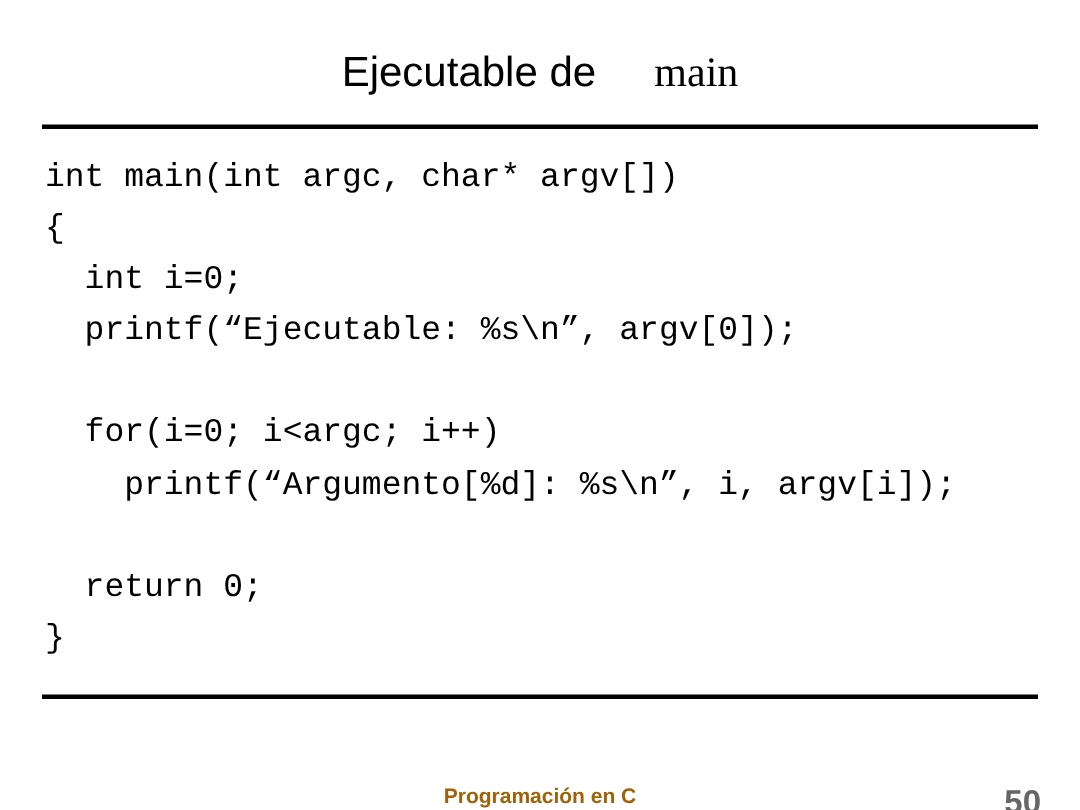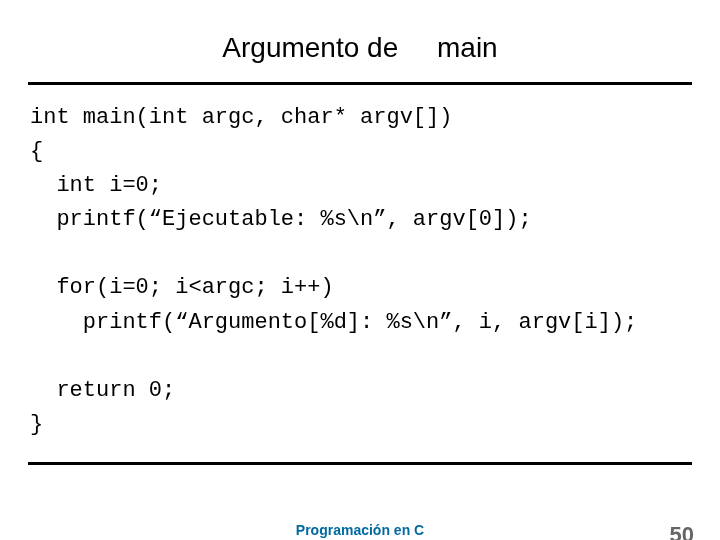--- a/index.html
+++ b/index.html
@@ -12,21 +12,21 @@
     padding: 0;
   }
   .title {
     text-align: center;
     font-size: 28px;
     font-weight: 400;
     padding-top: 32px;
     padding-bottom: 10px;
     color: #000;
   }
-  .title .mono { font-family: Liberation Sans, sans-serif; margin-left: 31px; }
+  .title .mono { font-family: Liberation Serif, serif; margin-left: 31px; }
   .rule-top {
     border-top: 3px solid #000;
     margin: 8px 28px 0 28px;
   }
   .code-block {
     font-family: Liberation Mono, monospace;
     font-size: 22px;
     line-height: 1.55;
     white-space: pre;
     color: #000;
@@ -41,37 +41,37 @@
     bottom: 18px;
     left: 0;
     width: 100%;
   }
   .footer-center {
     position: absolute;
     width: 100%;
     text-align: center;
     font-size: 14px;
     font-weight: bold;
-    color: #0369a1;
+    color: #a16207;
   }
   .footer-page {
     position: absolute;
     right: 26px;
     font-size: 22px;
     font-weight: bold;
     color: #666;
   }
 </style>
 </head>
 <body>
 
 <div class="slide">
 
   <div class="title">
-    <span>Argumento de </span><span class="mono">main</span>
+    <span>Ejecutable de </span><span class="mono">main</span>
   </div>
 
   <div class="rule-top"></div>
 
   <div class="code-block">int main(int argc, char* argv[])
 {
   int i=0;
   printf(“Ejecutable: %s\n”, argv[0]);
 
   for(i=0; i&lt;argc; i++)

